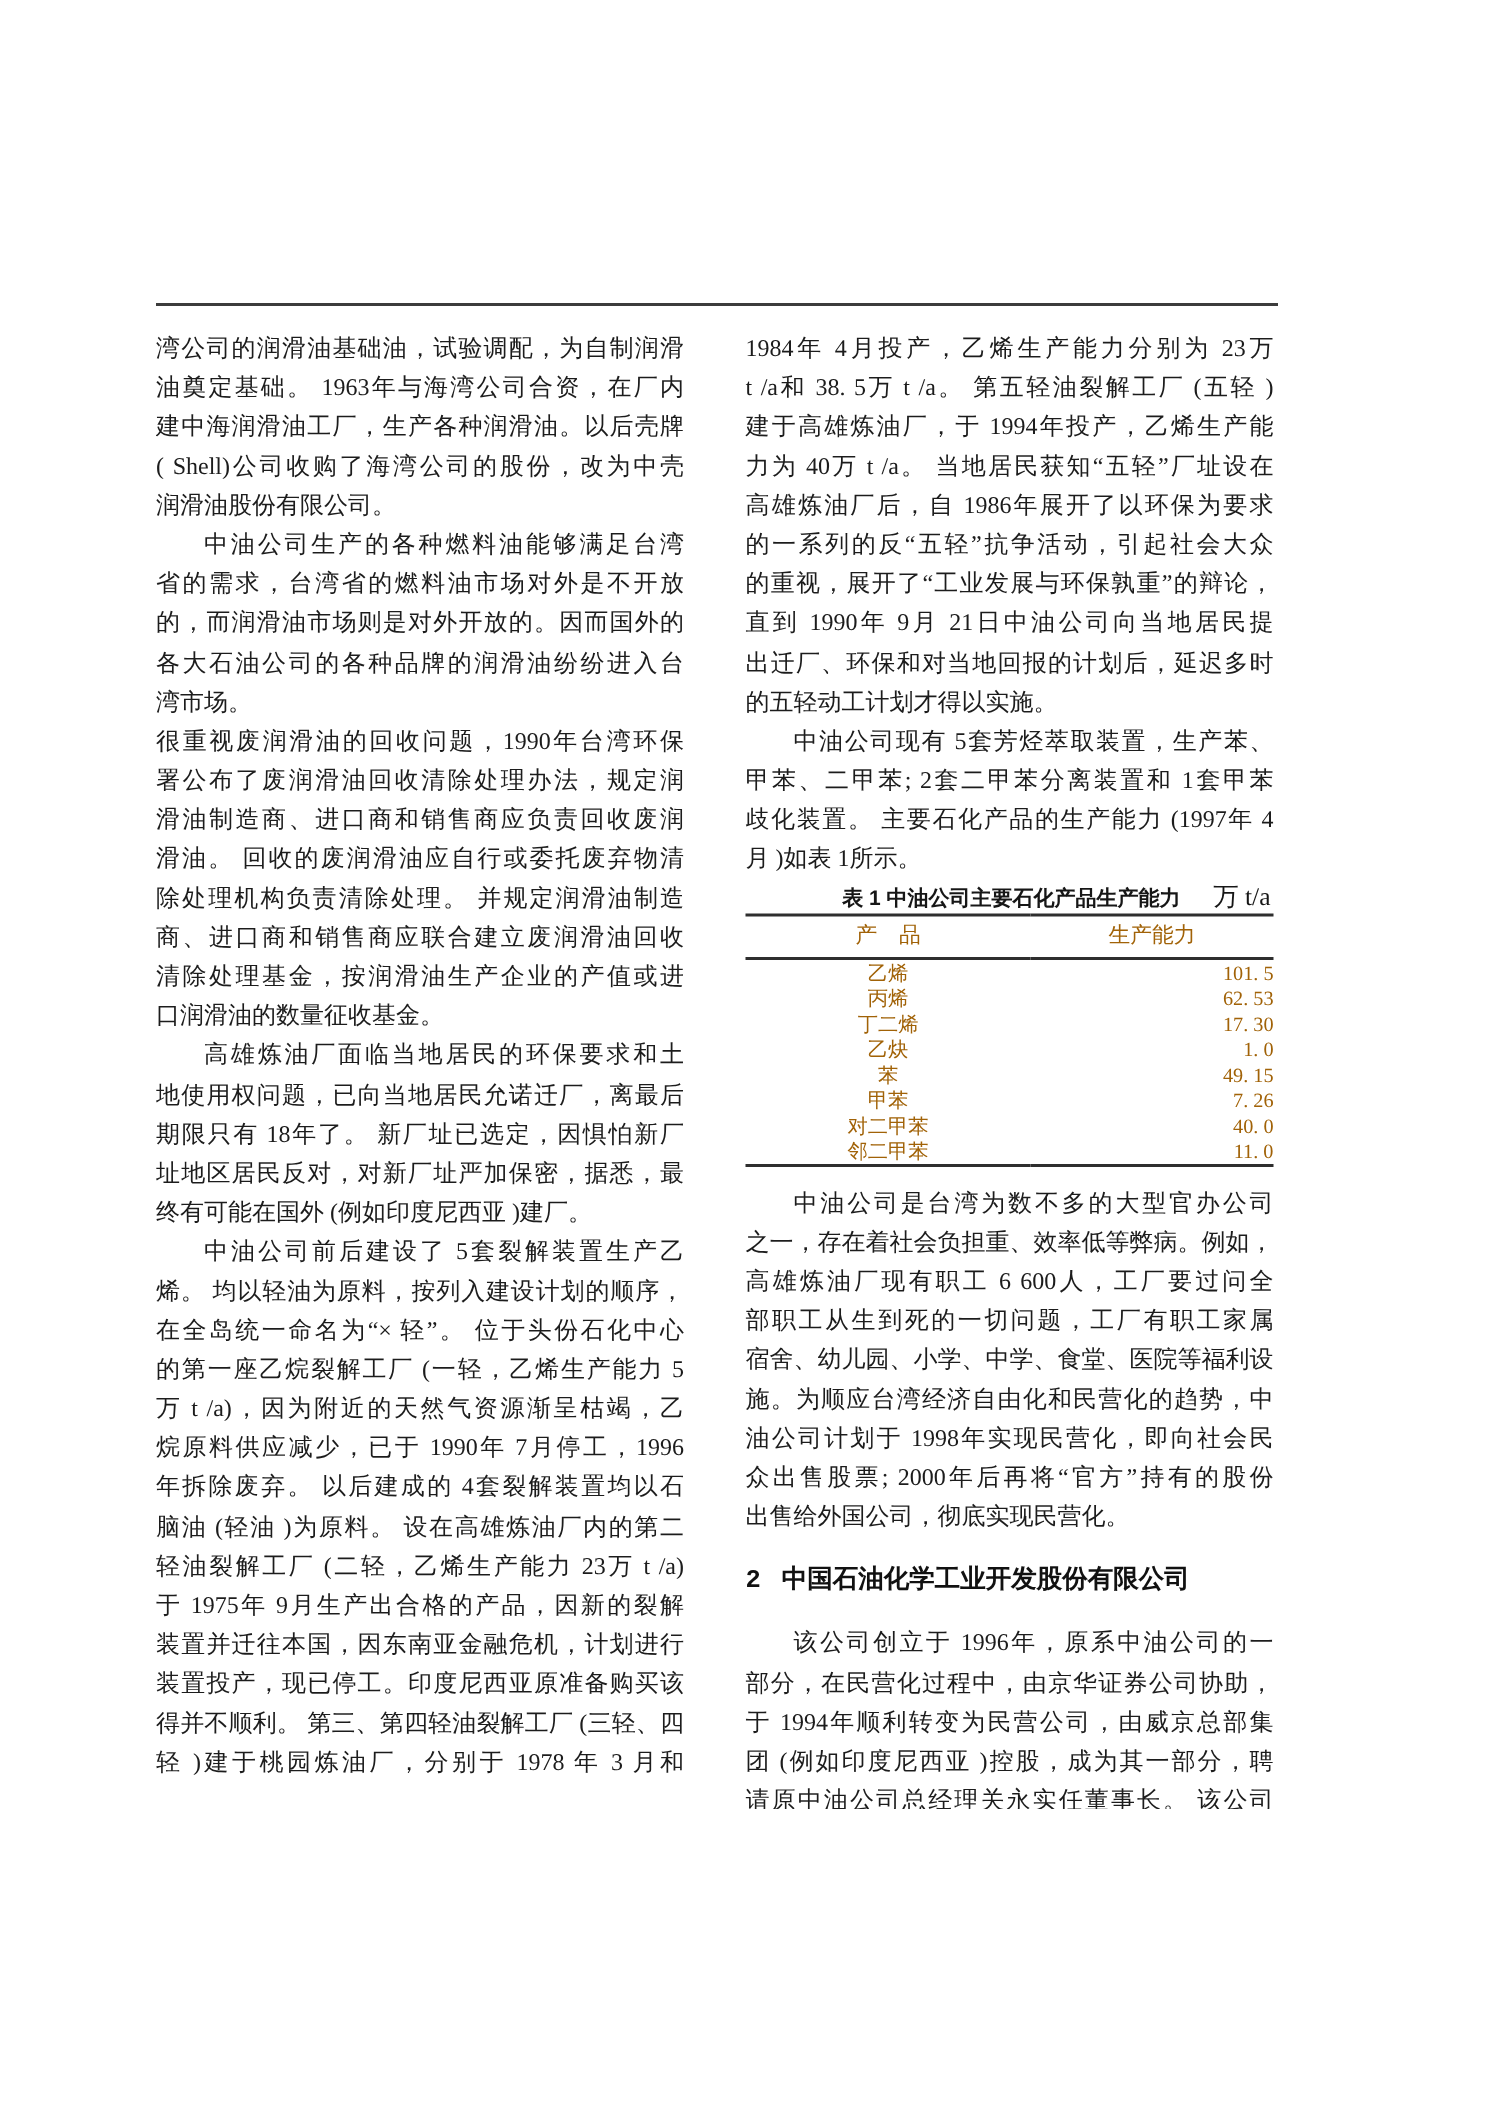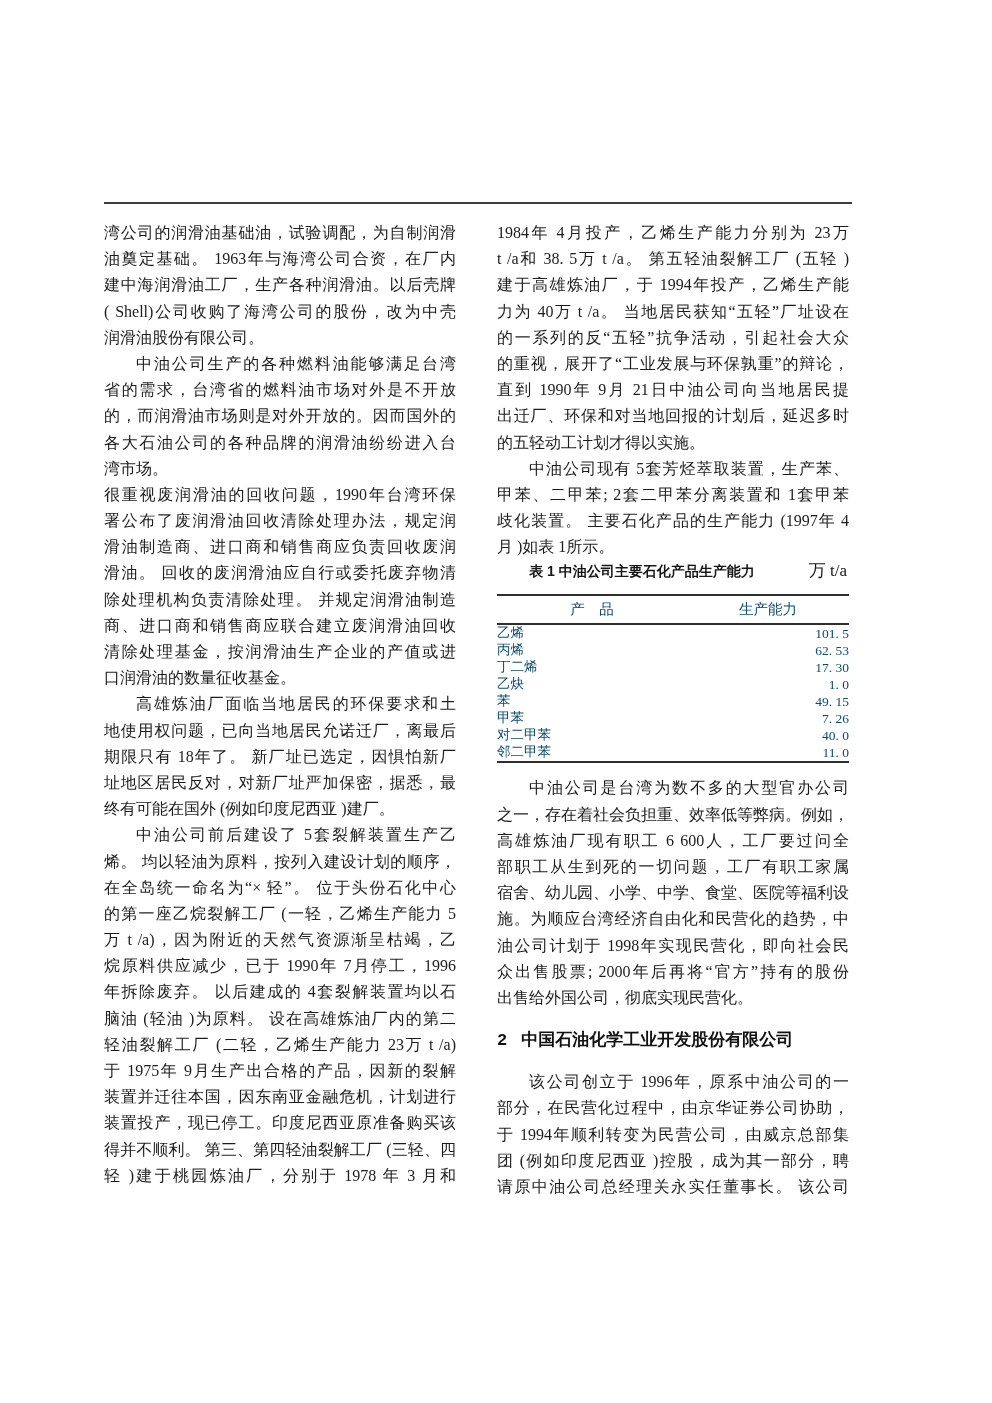--- a/index.html
+++ b/index.html
@@ -9,32 +9,32 @@
   .toprule{position:absolute;left:104px;top:202px;width:748px;height:2px;background:#3c3c3c;}
   .cols{position:absolute;left:104px;top:220px;width:750px;height:986px;overflow:hidden;}
   .col{position:absolute;top:0;width:352px;}
   .col-left{left:0;}
   .col-right{left:393px;}
   .line{height:26.2px;line-height:26.2px;font-size:16px;overflow:hidden;
         text-align:justify;text-align-last:justify;}
   .line.end{text-align-last:left;}
   .line.ind{text-indent:32px;}
   .tablock{}
-  .tab-title{position:relative;height:22px;line-height:22px;text-align:center;
+  .tab-title{position:relative;height:22px;line-height:22px;text-align:right;
              padding-right:62px;font-family:"Liberation Sans","DejaVu Sans",sans-serif;
              font-weight:700;font-size:14px;color:#161616;}
   .tab-unit{position:absolute;right:2px;top:0;font-family:"Liberation Serif","DejaVu Serif",serif;
             font-weight:400;font-size:17px;}
-  table.cap{width:100%;border-collapse:collapse;margin-top:12px;margin-bottom:12px;
+  table.cap{width:100%;border-collapse:collapse;margin-top:0;margin-bottom:12px;
             border-top:2px solid #2e2e2e;border-bottom:2px solid #2e2e2e;
-            font-size:14px;color:#0c4a6e;}
+            font-size:14px;color:#a16207;}
   table.cap thead th{height:27px;line-height:27px;border-bottom:2px solid #2e2e2e;
             font-weight:400;font-size:14.5px;text-align:center;padding:0;}
   table.cap tbody td{height:17px;line-height:17px;padding:0;font-size:13.5px;}
-  td.prod{padding-left:26px;text-align:left;font-family:Liberation Mono, monospace;}
+  td.prod{padding-left:26px;text-align:center;}
   th.prod-h{width:54%;}
   td.val,th.val-h{text-align:right;}
   .heading{margin-top:16px;margin-bottom:14px;height:28px;line-height:28px;
            font-family:Liberation Mono, monospace;
            font-weight:700;font-size:17px;color:#111;}
   .heading .num{margin-right:14px;}
 </style>
 </head>
 <body>
 
@@ -89,20 +89,21 @@
           <div class="line">得并不顺利。 第三、第四轻油裂解工厂 (三轻、四</div>
           <div class="line">轻 )建于桃园炼油厂，分别于 1978 年 3 月和</div>
         </div>
       </div>
     <div class="col col-right" id="col-right">
         <div class="para">
           <div class="line">1984年 4月投产，乙烯生产能力分别为 23万</div>
           <div class="line">t /a和 38. 5万 t /a。 第五轻油裂解工厂 (五轻 )</div>
           <div class="line">建于高雄炼油厂，于 1994年投产，乙烯生产能</div>
           <div class="line">力为 40万 t /a。 当地居民获知“五轻”厂址设在</div>
+          <div class="line">高雄炼油厂后，自 1986年展开了以环保为要求</div>
           <div class="line">的一系列的反“五轻”抗争活动，引起社会大众</div>
           <div class="line">的重视，展开了“工业发展与环保孰重”的辩论，</div>
           <div class="line">直到 1990年 9月 21日中油公司向当地居民提</div>
           <div class="line">出迁厂、环保和对当地回报的计划后，延迟多时</div>
           <div class="line end">的五轻动工计划才得以实施。</div>
         </div>
         <div class="para">
           <div class="line ind">中油公司现有 5套芳烃萃取装置，生产苯、</div>
           <div class="line">甲苯、二甲苯; 2套二甲苯分离装置和 1套甲苯</div>
           <div class="line">歧化装置。 主要石化产品的生产能力 (1997年 4</div>

